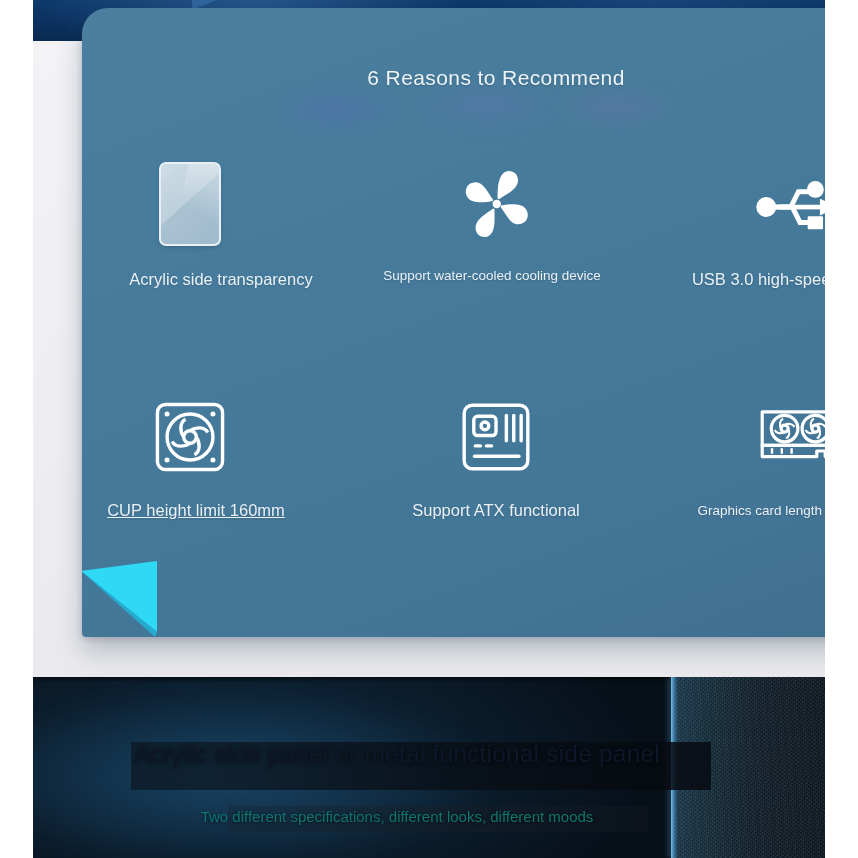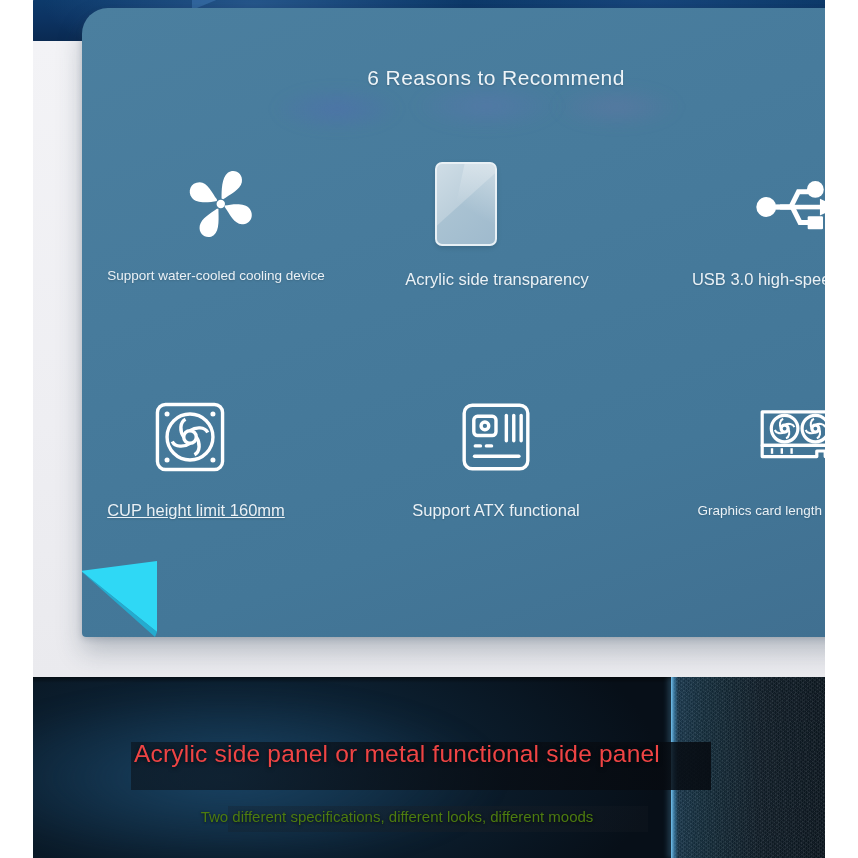--- a/index.html
+++ b/index.html
@@ -143,30 +143,30 @@
     position: absolute; left: 633px; top: 0; width: 8px; height: 181px;
     background: linear-gradient(90deg, rgba(60,130,180,0) 0%, rgba(110,190,235,.35) 100%);
     filter: blur(2px);
   }
   .banner-title-box {
     position: absolute; left: 131px; top: 742px; width: 580px; height: 48px;
     background: linear-gradient(90deg, rgba(10,14,20,.55) 0%, rgba(8,12,18,.78) 70%, rgba(6,10,16,.86) 100%);
   }
   .banner-title {
     position: absolute; left: 0; top: 740px; width: 794px;
-    text-align: center; color: #ef4444; font-size: 24.5px; letter-spacing: .2px;
+    text-align: center; color: #0f172a; font-size: 24.5px; letter-spacing: .2px;
     text-shadow: 0 1px 4px rgba(0,0,0,.7);
   }
   .banner-sub-box {
     position: absolute; left: 228px; top: 806px; width: 420px; height: 26px;
     background: linear-gradient(90deg, rgba(20,26,34,.25) 0%, rgba(24,30,38,.42) 60%, rgba(20,26,34,.30) 100%);
   }
   .banner-sub {
     position: absolute; left: 0; top: 808px; width: 794px;
-    text-align: center; color: #4d7c0f; font-size: 15px;
+    text-align: center; color: #0f766e; font-size: 15px;
     text-shadow: 0 1px 3px rgba(0,0,0,.65);
   }
   .banner-shadow-top {
     position: absolute; left: 0; top: 0; width: 794px; height: 6px;
     background: linear-gradient(180deg, rgba(0,0,0,.5), rgba(0,0,0,0));
   }
   .side-white-l { position:absolute; left:0; top:0; width:33px; height:858px; background:#ffffff; }
   .side-white-r { position:absolute; left:825px; top:0; width:33px; height:858px; background:#ffffff; }
 </style>
 </head>
@@ -181,41 +181,41 @@
   <div class="body-bg"></div>
 
   <div class="card">
     <div class="card-glow-a"></div>
     <div class="card-glow-b"></div>
     <div class="card-glow-c"></div>
 
     <div class="card-title">6 Reasons to Recommend</div>
 
     <div class="grid">
+
+      <div class="cell r1c1">
+        <div class="icon-wrap">
+          <div class="acrylic"></div>
+        </div>
+        <div class="cell-label lbl-lg">Acrylic side transparency</div>
+      </div>
 
       <div class="cell r1c2">
         <div class="icon-wrap">
           <svg width="78" height="78" viewBox="0 0 100 100">
             <g fill="#ffffff">
               <path d="M46 44 C 40 36, 34 22, 24 22 C 12 22, 8 34, 14 42 C 20 50, 36 48, 46 46 Z"></path>
               <path d="M54 44 C 62 38, 76 32, 78 22 C 80 10, 68 4, 60 10 C 52 16, 52 33, 52 43 Z"></path>
               <path d="M56 54 C 62 62, 68 76, 78 76 C 90 76, 94 64, 88 56 C 82 48, 66 50, 56 52 Z"></path>
               <path d="M46 56 C 38 62, 26 68, 24 78 C 22 90, 34 96, 42 90 C 50 84, 48 66, 48 56 Z"></path>
               <circle cx="51" cy="50" r="5.4"></circle>
             </g>
           </svg>
         </div>
         <div class="cell-label lbl-sm">Support water-cooled cooling device</div>
-      </div>
-
-      <div class="cell r1c1">
-        <div class="icon-wrap">
-          <div class="acrylic"></div>
-        </div>
-        <div class="cell-label lbl-lg">Acrylic side transparency</div>
       </div>
 
       <div class="cell r1c3">
         <div class="icon-wrap">
           <svg width="92" height="62" viewBox="0 0 120 80">
             <g fill="#ffffff" stroke="#ffffff">
               <circle cx="16" cy="44" r="13" stroke="none"></circle>
               <rect x="16" y="41" width="74" height="6" stroke="none"></rect>
               <polygon points="86,33 110,44 86,55" stroke="none"></polygon>
               <path d="M28 44 L48 44 L58 24 L76 24" fill="none" stroke-width="6.5" stroke-linecap="butt" stroke-linejoin="miter"></path>

